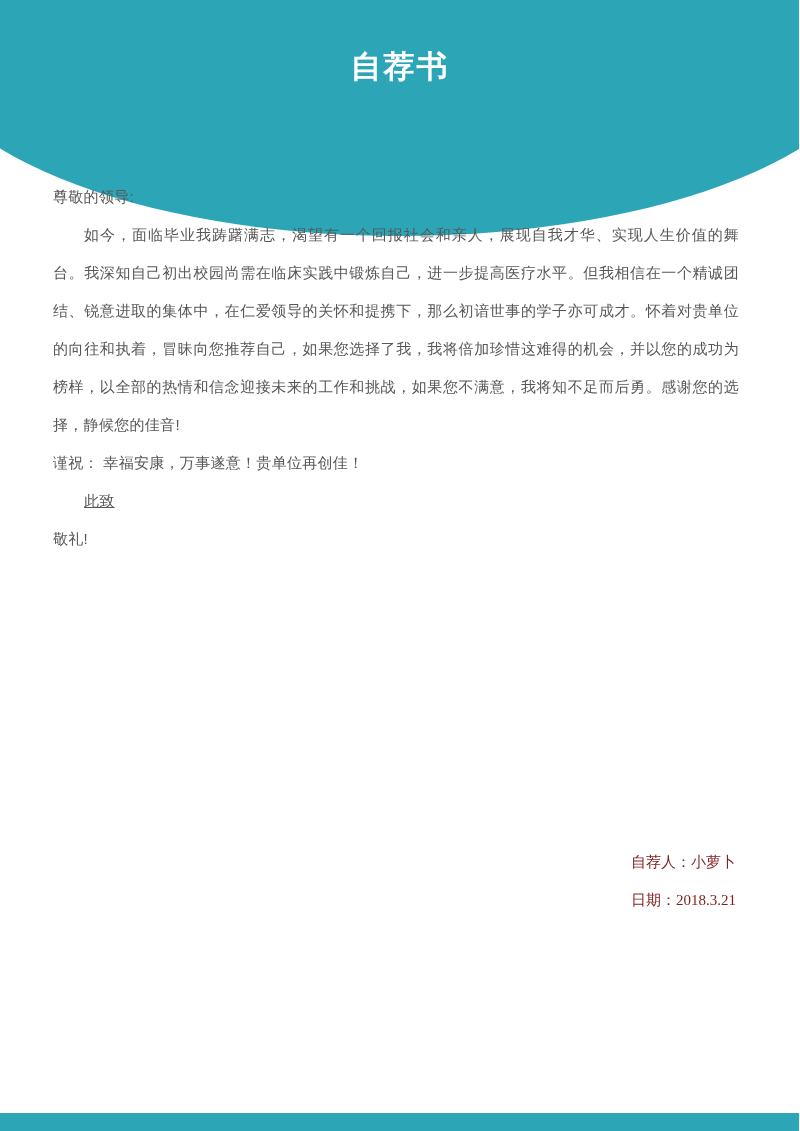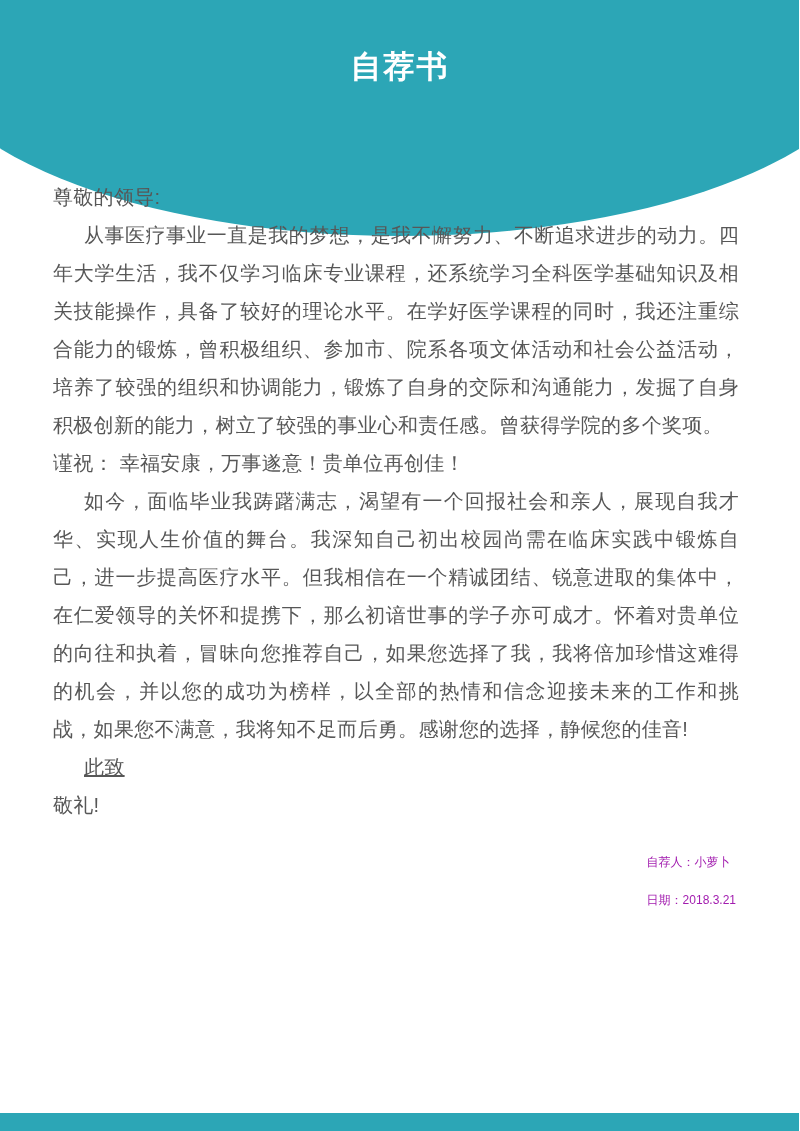--- a/index.html
+++ b/index.html
@@ -67,21 +67,21 @@
   
   .letter-body {
     position: absolute;
     left: 53px;
     top: 178px;
     width: 686px;
     z-index: 2;
   }
   .letter-line {
     color: #575757;
-    font-size: 20px;
+    font-size: 15px;
     line-height: 38px;
     text-align: justify;
     text-justify: inter-ideograph;
     margin: 0;
     letter-spacing: 0.3px;
   }
   .letter-line.indent-2 {
     text-indent: 31px;
   }
   .salutation {
@@ -103,47 +103,47 @@
 
   
   .signature-block {
     position: absolute;
     right: 63px;
     top: 843px;
     text-align: left;
     z-index: 2;
   }
   .signature-line {
-    color: #a21caf;
-    font-size: 12px;
+    color: #7f1d1d;
+    font-size: 15px;
     line-height: 38px;
     white-space: nowrap;
+    font-family: Liberation Serif, serif;
   }
 </style>
 </head>
 <body>
 
 <div class="page">
 
   <div class="header-banner"></div>
   <div class="header-curve"></div>
   <div class="header-title">自荐书</div>
 
   <div class="letter-body">
 
     <p class="letter-line salutation">尊敬的领导:</p>
 
 
 
 
-    <p class="letter-line para indent-2">从事医疗事业一直是我的梦想，是我不懈努力、不断追求进步的动力。四年大学生活，我不仅学习临床专业课程，还系统学习全科医学基础知识及相关技能操作，具备了较好的理论水平。在学好医学课程的同时，我还注重综合能力的锻炼，曾积极组织、参加市、院系各项文体活动和社会公益活动，培养了较强的组织和协调能力，锻炼了自身的交际和沟通能力，发掘了自身积极创新的能力，树立了较强的事业心和责任感。曾获得学院的多个奖项。</p>
+
+    <p class="letter-line para indent-2">如今，面临毕业我踌躇满志，渴望有一个回报社会和亲人，展现自我才华、实现人生价值的舞台。我深知自己初出校园尚需在临床实践中锻炼自己，进一步提高医疗水平。但我相信在一个精诚团结、锐意进取的集体中，在仁爱领导的关怀和提携下，那么初谙世事的学子亦可成才。怀着对贵单位的向往和执着，冒昧向您推荐自己，如果您选择了我，我将倍加珍惜这难得的机会，并以您的成功为榜样，以全部的热情和信念迎接未来的工作和挑战，如果您不满意，我将知不足而后勇。感谢您的选择，静候您的佳音!</p>
 
     <p class="letter-line closing-wish">谨祝：  幸福安康，万事遂意！贵单位再创佳！</p>
-
-    <p class="letter-line para indent-2">如今，面临毕业我踌躇满志，渴望有一个回报社会和亲人，展现自我才华、实现人生价值的舞台。我深知自己初出校园尚需在临床实践中锻炼自己，进一步提高医疗水平。但我相信在一个精诚团结、锐意进取的集体中，在仁爱领导的关怀和提携下，那么初谙世事的学子亦可成才。怀着对贵单位的向往和执着，冒昧向您推荐自己，如果您选择了我，我将倍加珍惜这难得的机会，并以您的成功为榜样，以全部的热情和信念迎接未来的工作和挑战，如果您不满意，我将知不足而后勇。感谢您的选择，静候您的佳音!</p>
 
     <p class="letter-line closing-cizhi">此致</p>
 
     <p class="letter-line">敬礼!</p>
   </div>
 
   <div class="signature-block">
     <div class="signature-line">自荐人：小萝卜</div>
     <div class="signature-line">日期：2018.3.21</div>
   </div>

